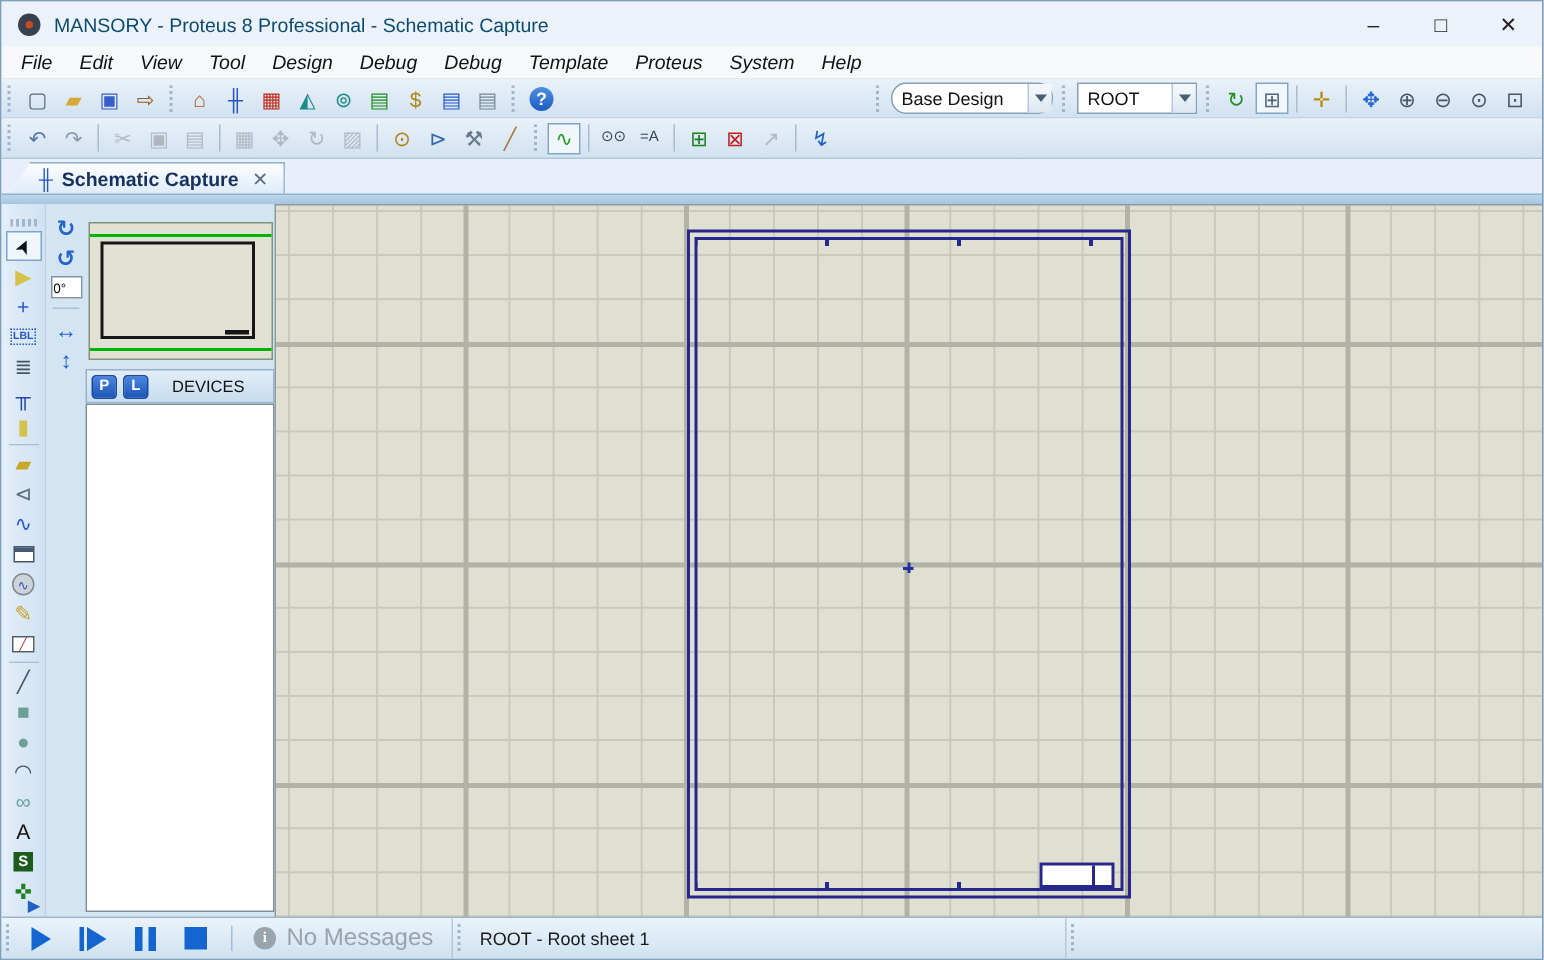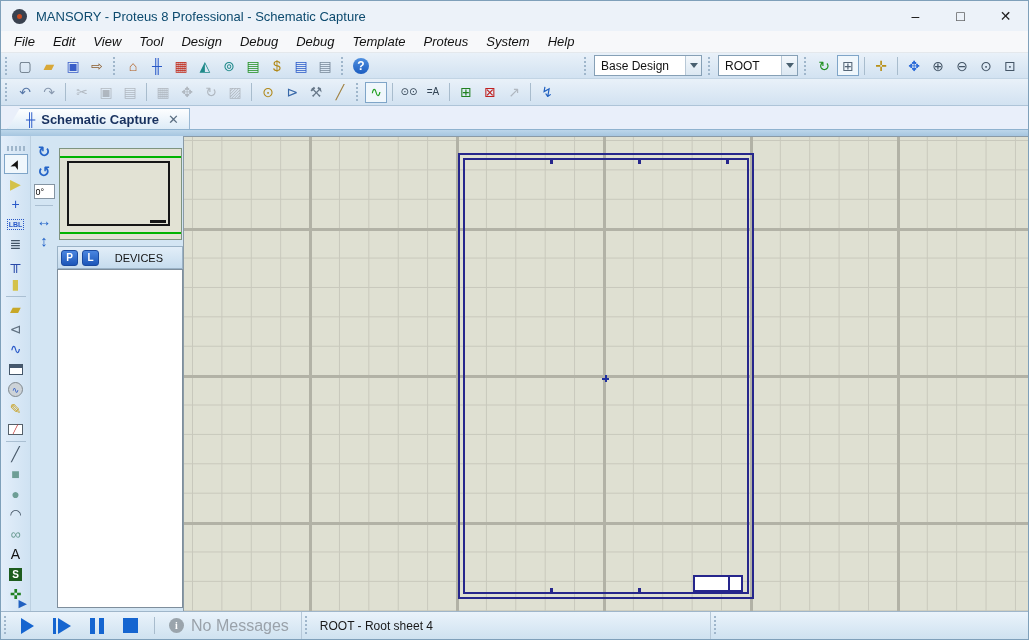--- a/index.html
+++ b/index.html
@@ -192,21 +192,21 @@
         </span>
       </div>
     <span class="grab"></span>
     <div class="tgroup">
         <span class="tbi round-blue">
           <span class="glyph">?</span>
         </span>
       </div>
     <div id="tb1-right">
       <span class="grab"></span>
-      <div class="combo" style="width:108px;">
+      <div class="combo" style="width:108px;border-radius:10px;">
         <span class="val">Base Design</span>
         <span class="chev"></span>
       </div>
       <span class="grab"></span>
       <div class="combo" style="width:80px;">
         <span class="val">ROOT</span>
         <span class="chev"></span>
       </div>
       <span class="grab"></span>
       <div class="tgroup">
@@ -456,19 +456,19 @@
       <span class="stop-sq"></span>
     </div>
     <span class="sb-sep"></span>
     <div id="msg-cell">
       <span id="info-icon">i</span>
       <span id="msg-text">No Messages</span>
     </div>
     <span class="sb-edge"></span>
     <span class="sb-grab"></span>
     <div id="sheet-cell">
-      <span>ROOT - Root sheet 4</span>
+      <span>ROOT - Root sheet 1</span>
     </div>
     <span class="sb-edge"></span>
     <span class="sb-grab"></span>
   </div>
 
 </div>
 
 </body></html>

